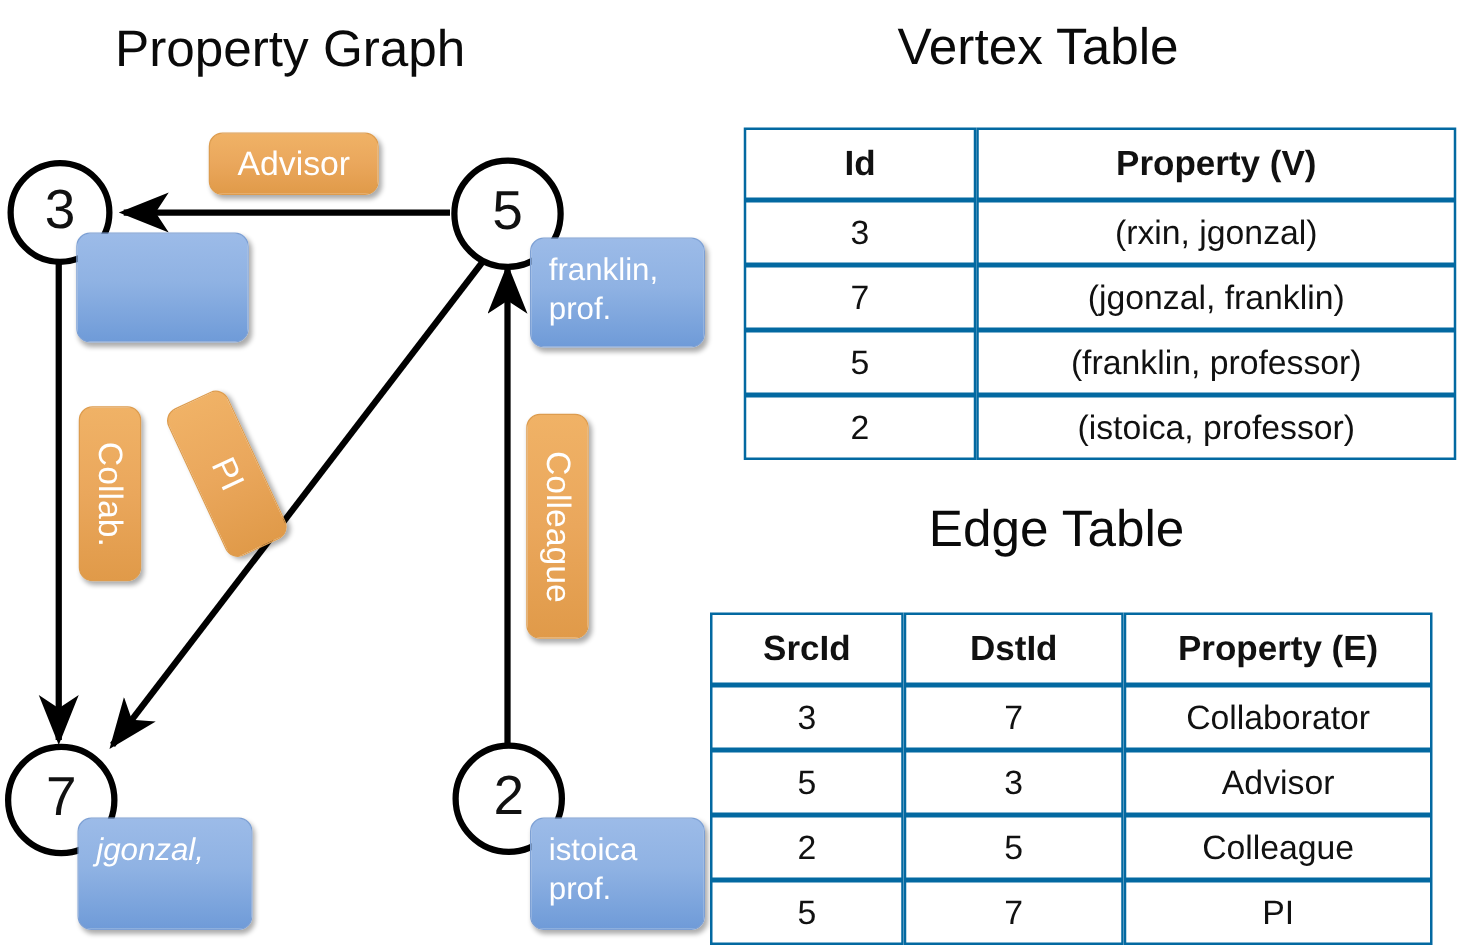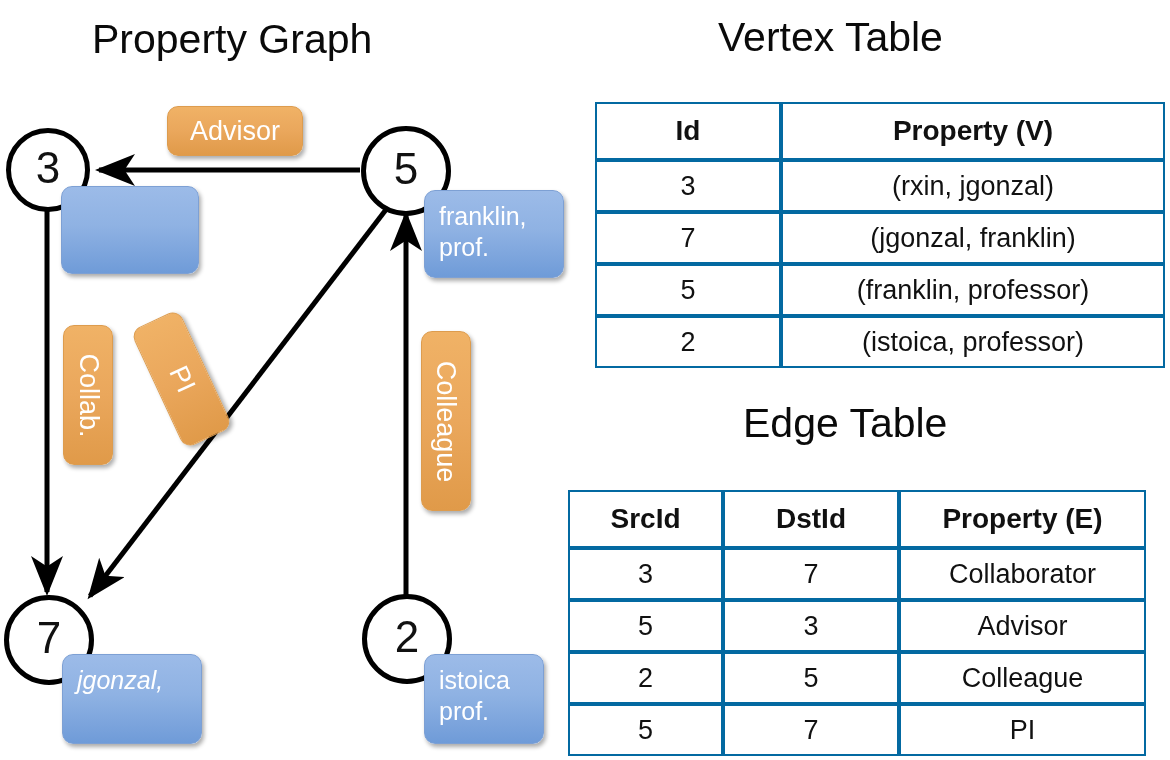--- a/index.html
+++ b/index.html
@@ -172,21 +172,21 @@
 
   <div class="vchip" style="left:424px; top:190px; width:140px; height:88px;">
     <div>franklin,</div>
     <div>prof.</div>
   </div>
 
   <div class="vchip" style="left:62px; top:654px; width:140px; height:90px;font-style:italic;">
     <div>jgonzal,</div>
   </div>
 
-  <div class="vchip" style="left:424px; top:654px; width:120px; height:90px;">
+  <div class="vchip" style="left:424px; top:654px; width:140px; height:90px;">
     <div>istoica</div>
     <div>prof.</div>
   </div>
 
   <div class="echip" style="left:167px; top:106px; width:136px; height:50px;">
     <span>Advisor</span>
   </div>
 
   <div class="echip vert" style="left:63px; top:325px; width:50px; height:140px;">
     <span>Collab.</span>

